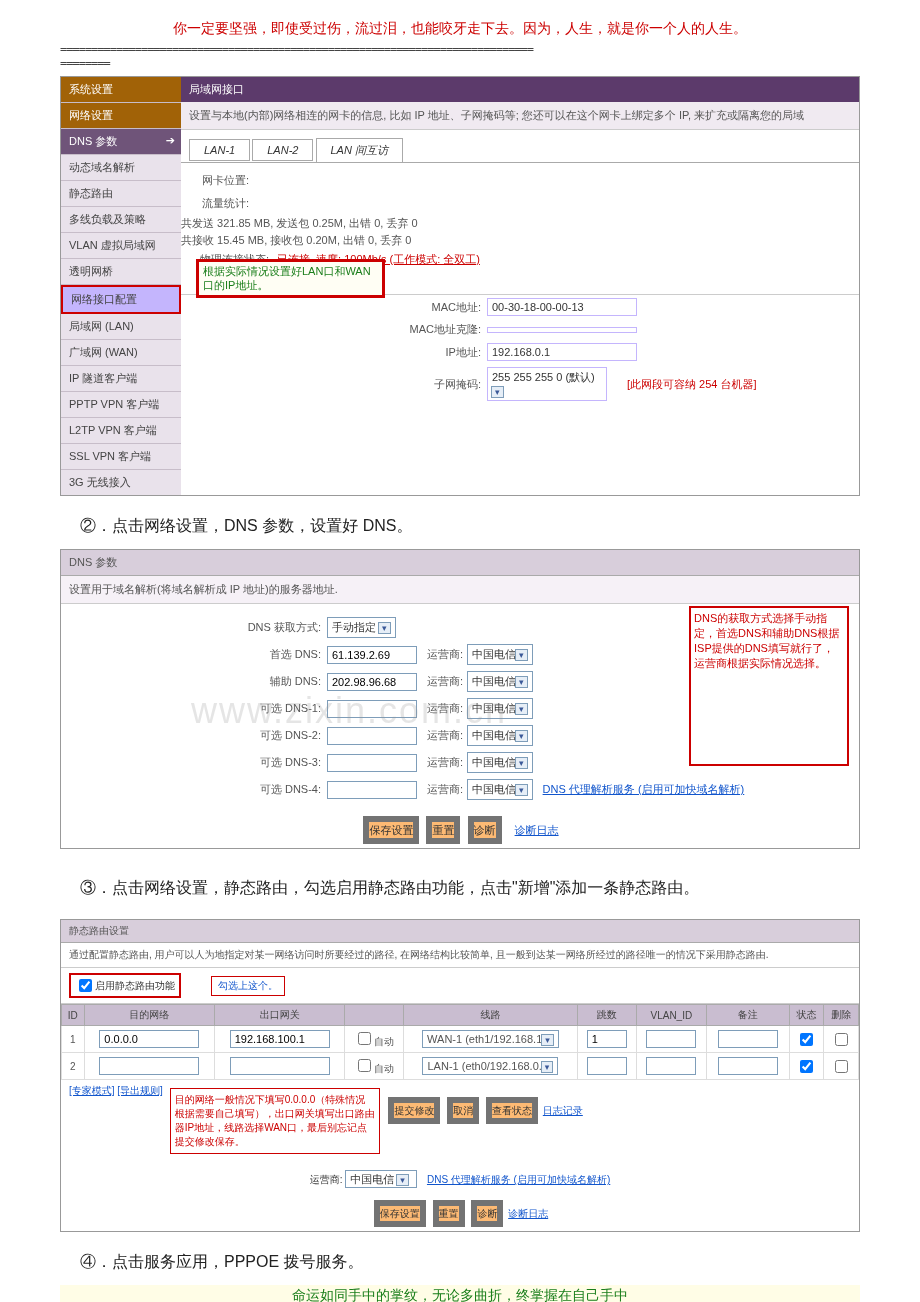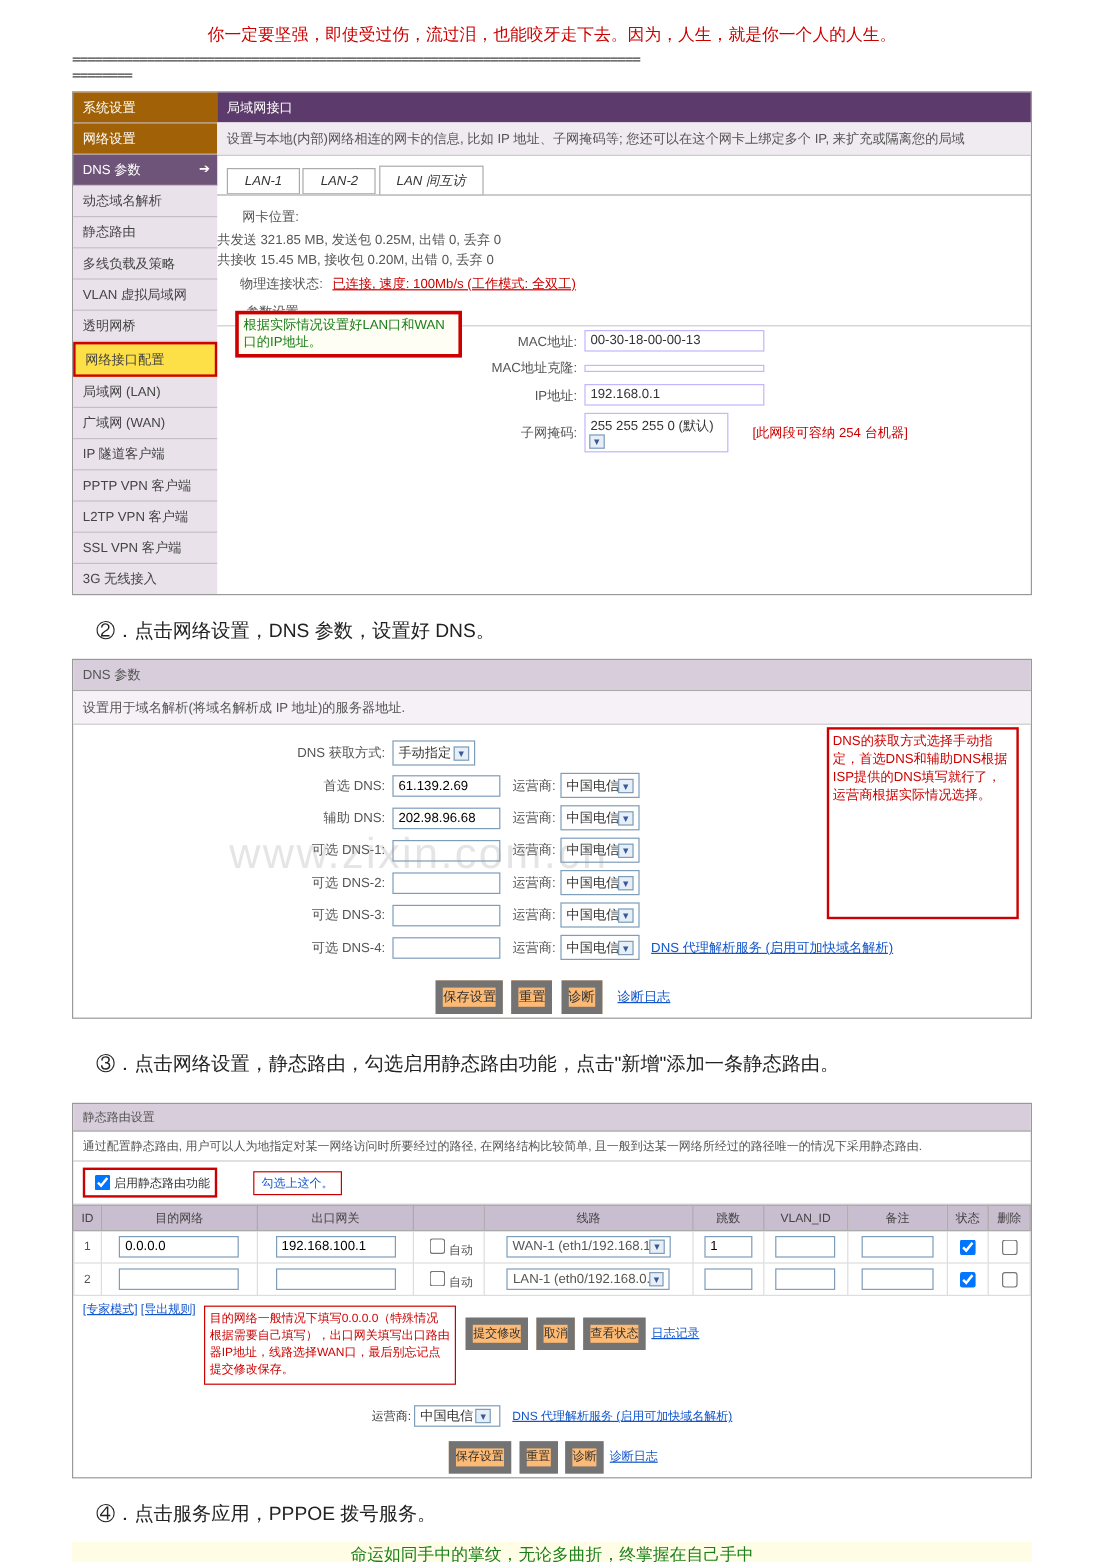--- a/index.html
+++ b/index.html
@@ -4,21 +4,21 @@
 <style>
 body { font-family: "Microsoft YaHei", Arial, sans-serif; font-size: 12px; margin: 0; padding: 20px 60px; color: #333; width: 800px; }
 .quote-top { color: #c00; text-align: center; font-size: 14px; margin-bottom: 4px; }
 .hr-line { font-family: monospace; letter-spacing: -1px; color: #444; font-size: 12px; margin: 0; word-break: break-all; }
 .panel1 { display: flex; border: 1px solid #999; margin-top: 6px; position: relative; }
 .sidebar { width: 120px; background: #e9e2eb; font-size: 11px; }
 .sidebar .item { padding: 5px 8px; border-bottom: 1px solid #c7bdc9; color: #444; cursor: pointer; }
 .sidebar .item.dark { background: #a16207; color: #fff; }
 .sidebar .item.sel { background: #d8cedc; position: relative; }
 .sidebar .item.sel::after { content: "➔"; position: absolute; right: 6px; color: #fff; }
-.sidebar .item.boxed { border: 2px solid #c00; background: #fde047; }
+.sidebar .item.boxed { border: 2px solid #c00; background: #c4b5fd; }
 .content1 { flex: 1; font-size: 11px; }
 .title-bar { background: #5c3a6b; color: #fff; padding: 5px 8px; }
 .desc-bar { background: #f0eaf1; padding: 6px 8px; color: #555; border-bottom: 1px solid #ccc; white-space: nowrap; overflow: hidden; }
 .tabs { padding: 8px 8px 0 8px; }
 .tab { display: inline-block; border: 1px solid #aaa; padding: 4px 14px; background: #fff; margin-right: -1px; font-size: 11px; font-style: italic; }
 .spec-row { display: flex; padding: 4px 8px; align-items: center; }
 .spec-label { width: 60px; text-align: right; color: #555; padding-right: 8px; }
 .select-box { border: 1px solid #7e9db9; padding: 2px 4px; font-size: 11px; background: #fff; }
 .stats { color: #555; line-height: 1.5; }
 .link-u { color: #c00; text-decoration: underline; }
@@ -83,20 +83,23 @@
     <div class="title-bar">局域网接口</div>
     <div class="desc-bar">设置与本地(内部)网络相连的网卡的信息, 比如 IP 地址、子网掩码等; 您还可以在这个网卡上绑定多个 IP, 来扩充或隔离您的局域</div>
     <div class="tabs">
       <span class="tab">LAN-1</span>
       <span class="tab">LAN-2</span>
       <span class="tab">LAN 间互访</span>
     </div>
     <div style="border-top:1px solid #aaa;margin-top:-1px;padding-top:6px">
       <div class="spec-row">
         <span class="spec-label">网卡位置:</span>
+      </div>
+      <div class="spec-row">
+        <span class="spec-label">流量统计:</span>
       </div>
       <div class="stats">共发送 321.85 MB,  发送包 0.25M,  出错 0,  丢弃 0</div>
       <div class="stats">共接收 15.45 MB,  接收包 0.20M,  出错 0,  丢弃 0</div>
       <div class="spec-row">
         <span class="spec-label" style="width:80px">物理连接状态:</span>
         <span class="link-u">已连接, 速度: 100Mb/s (工作模式: 全双工)</span>
       </div>
       <div class="spec-row">
         <span class="spec-label">参数设置</span>
       </div>

